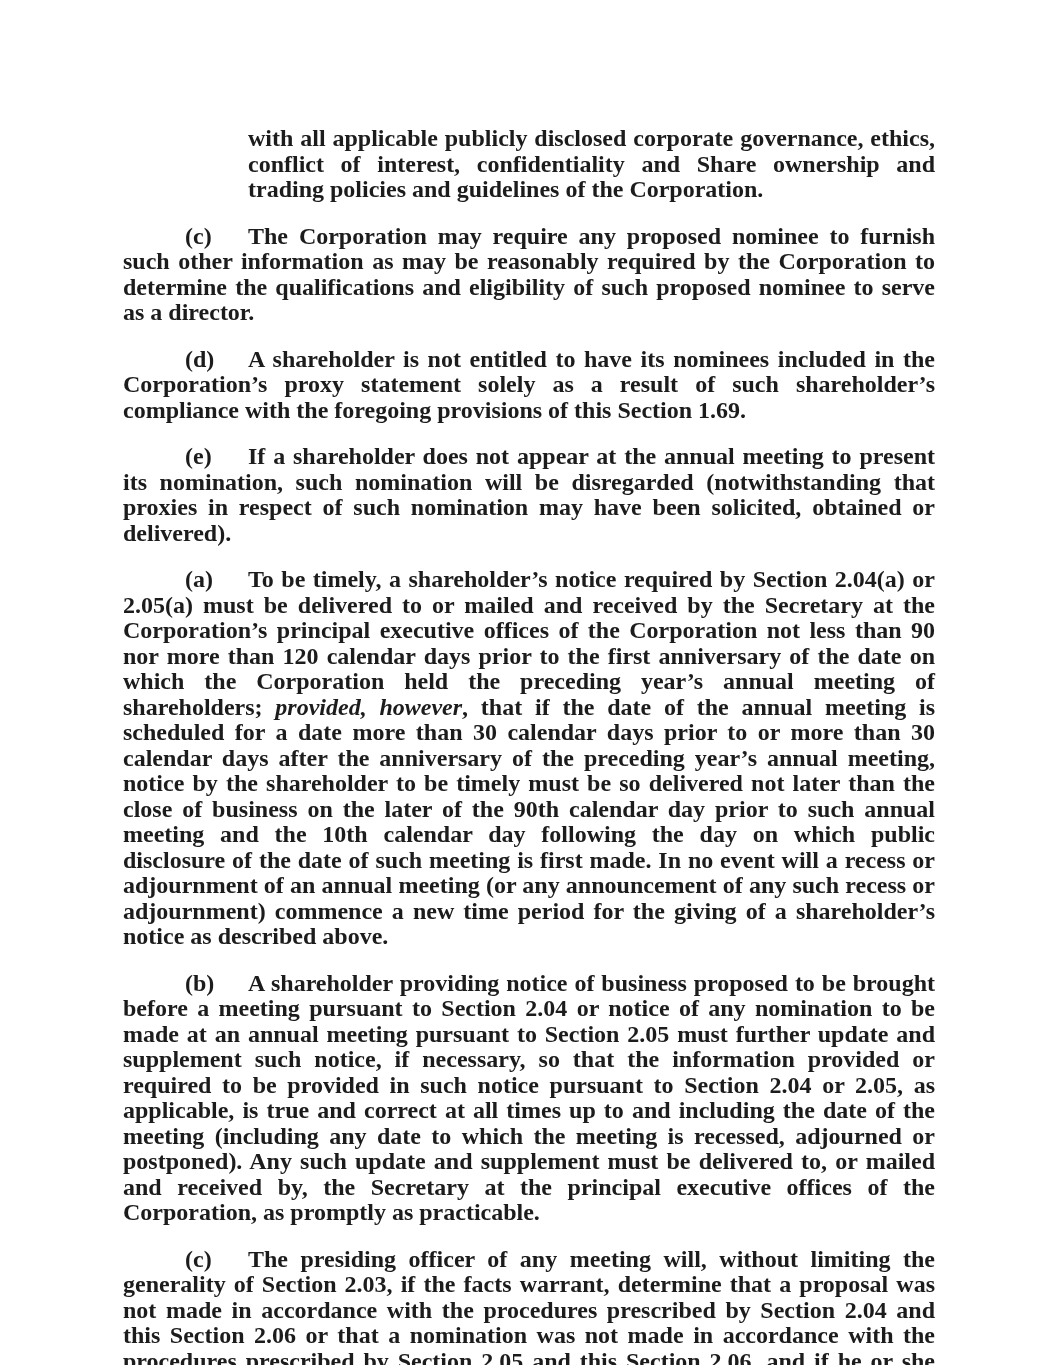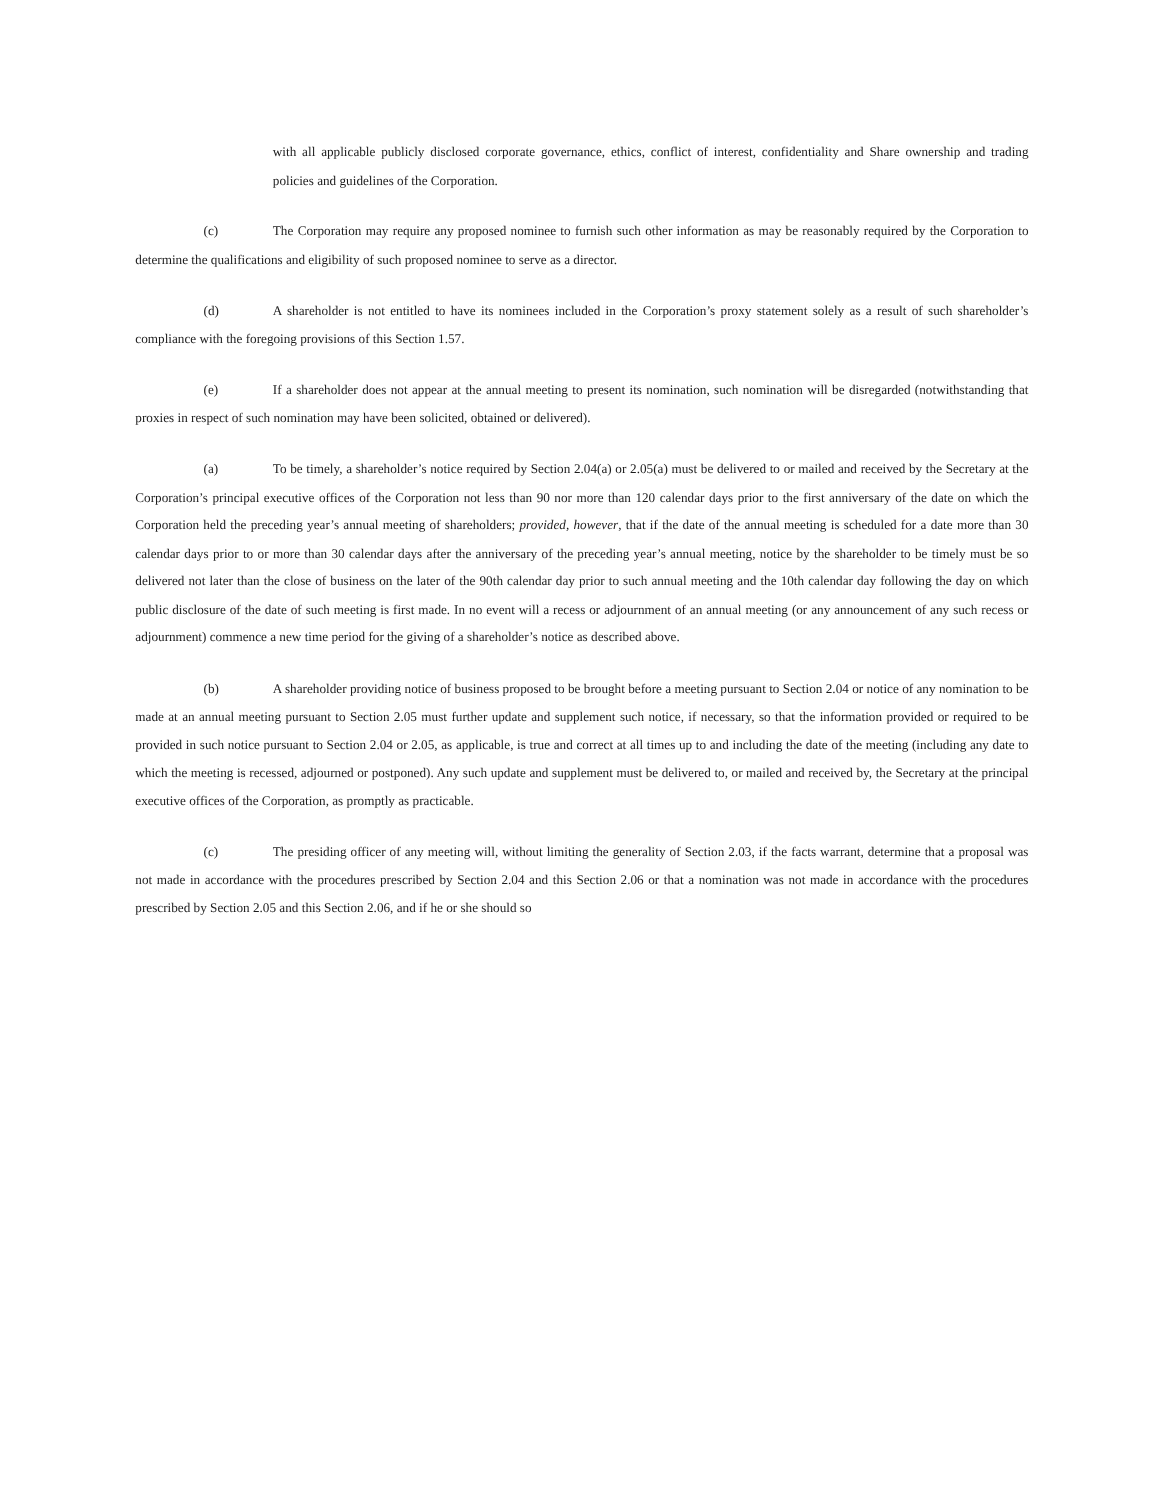--- a/index.html
+++ b/index.html
@@ -8,24 +8,25 @@
     background: #ffffff;
   }
   .page {
     position: relative;
     width: 1055px;
     height: 1365px;
     box-sizing: border-box;
     background: #ffffff;
     color: #1c1c1c;
     font-family: "Liberation Serif", "DejaVu Serif", serif;
-    font-size: 12px;
+    font-size: 24px;
     line-height: 25.5px;
     padding: 126px 120px 0 123px;
     overflow: hidden;
+    font-weight: bold;
   }
   .para {
     margin: 0 0 21px 0;
     text-align: justify;
   }
   .para.continuation {
     margin-left: 125px;
   }
   .first-indent {
     display: inline-block;
@@ -44,21 +45,21 @@
 </style>
 </head>
 <body>
 
 <div class="page">
 
   <p class="para continuation"><span class="seg">with all applicable publicly disclosed corporate governance, ethics, conflict of interest, confidentiality and Share ownership and trading policies and guidelines of the Corporation.</span></p>
 
   <p class="para"><span class="first-indent"></span><span class="label-cell">(c)</span><span class="seg">The Corporation may require any proposed nominee to furnish such other information as may be reasonably required by the Corporation to determine the qualifications and eligibility of such proposed nominee to serve as a director.</span></p>
 
-  <p class="para"><span class="first-indent"></span><span class="label-cell">(d)</span><span class="seg">A shareholder is not entitled to have its nominees included in the Corporation’s proxy statement solely as a result of such shareholder’s compliance with the foregoing provisions of this Section 1.57.</span></p>
+  <p class="para"><span class="first-indent"></span><span class="label-cell">(d)</span><span class="seg">A shareholder is not entitled to have its nominees included in the Corporation’s proxy statement solely as a result of such shareholder’s compliance with the foregoing provisions of this Section 1.69.</span></p>
 
   <p class="para"><span class="first-indent"></span><span class="label-cell">(e)</span><span class="seg">If a shareholder does not appear at the annual meeting to present its nomination, such nomination will be disregarded (notwithstanding that proxies in respect of such nomination may have been solicited, obtained or delivered).</span></p>
 
 
   <p class="para"><span class="first-indent"></span><span class="label-cell">(a)</span><span class="seg">To be timely, a shareholder’s notice required by Section 2.04(a) or 2.05(a) must be delivered to or mailed and received by the Secretary at the Corporation’s principal executive offices of the Corporation not less than 90 nor more than 120 calendar days prior to the first anniversary of the date on which the Corporation held the preceding year’s annual meeting of shareholders; </span><span class="seg italic">provided, however</span><span class="seg">, that if the date of the annual meeting is scheduled for a date more than 30 calendar days prior to or more than 30 calendar days after the anniversary of the preceding year’s annual meeting, notice by the shareholder to be timely must be so delivered not later than the close of business on the later of the 90th calendar day prior to such annual meeting and the 10th calendar day following the day on which public disclosure of the date of such meeting is first made. In no event will a recess or adjournment of an annual meeting (or any announcement of any such recess or adjournment) commence a new time period for the giving of a shareholder’s notice as described above.</span></p>
 
   <p class="para"><span class="first-indent"></span><span class="label-cell">(b)</span><span class="seg">A shareholder providing notice of business proposed to be brought before a meeting pursuant to Section 2.04 or notice of any nomination to be made at an annual meeting pursuant to Section 2.05 must further update and supplement such notice, if necessary, so that the information provided or required to be provided in such notice pursuant to Section 2.04 or 2.05, as applicable, is true and correct at all times up to and including the date of the meeting (including any date to which the meeting is recessed, adjourned or postponed). Any such update and supplement must be delivered to, or mailed and received by, the Secretary at the principal executive offices of the Corporation, as promptly as practicable.</span></p>
 
   <p class="para"><span class="first-indent"></span><span class="label-cell">(c)</span><span class="seg">The presiding officer of any meeting will, without limiting the generality of Section 2.03, if the facts warrant, determine that a proposal was not made in accordance with the procedures prescribed by Section 2.04 and this Section 2.06 or that a nomination was not made in accordance with the procedures prescribed by Section 2.05 and this Section 2.06, and if he or she should so</span></p>
 

